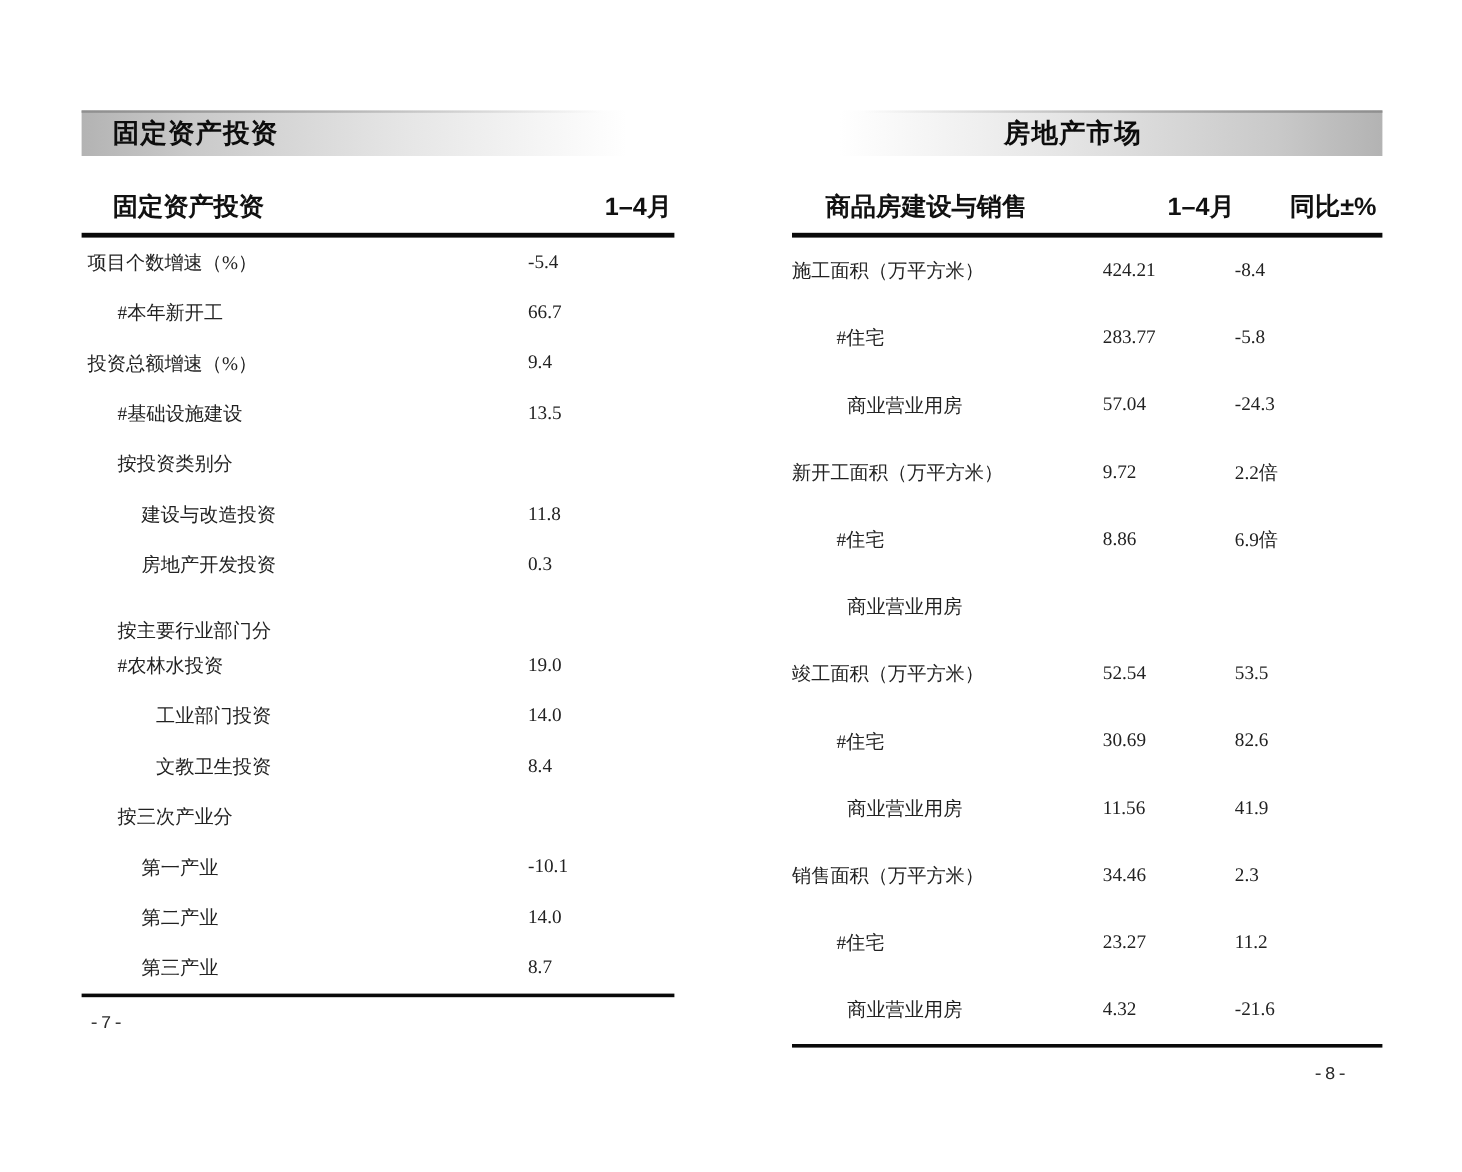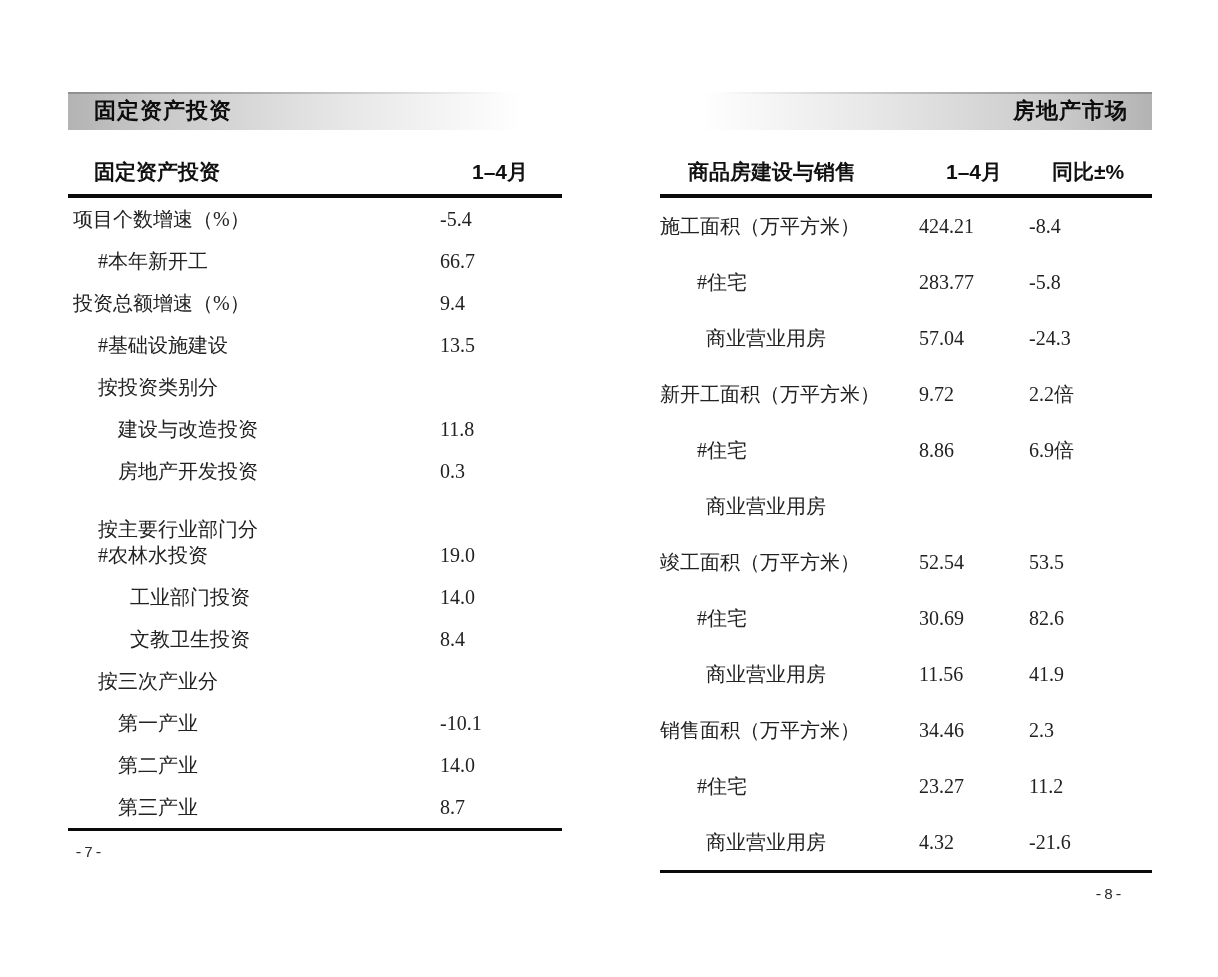--- a/index.html
+++ b/index.html
@@ -32,21 +32,21 @@
   .banner-left {
     background: linear-gradient(to right, #b3b3b3 0%, #c9c9c9 18%, #e6e6e6 55%, #ffffff 92%);
     padding-left: 26px;
   }
   .banner-left::before {
     content: ""; position: absolute; left: 0; top: 0; height: 2px; width: 100%;
     background: linear-gradient(to right, #8f8f8f, rgba(143,143,143,0) 88%);
   }
   .banner-right {
     background: linear-gradient(to left, #b3b3b3 0%, #c9c9c9 18%, #e6e6e6 55%, #ffffff 92%);
-    justify-content: flex-end;
+    justify-content: center;
     padding-right: 24px;
   }
   .banner-right::before {
     content: ""; position: absolute; right: 0; top: 0; height: 2px; width: 100%;
     background: linear-gradient(to left, #8f8f8f, rgba(143,143,143,0) 88%);
   }
 
   
   .thead {
     margin-top: 22px;
@@ -56,28 +56,28 @@
     border-bottom: 4px solid #0a0a0a;
     padding-bottom: 8px;
     box-sizing: content-box;
     font-family: "Liberation Sans", "DejaVu Sans", sans-serif;
     font-weight: bold;
     font-size: 21px;
     color: #111;
   }
   .page-left  .thead { grid-template-columns: 1fr 120px; padding-left: 26px; padding-right: 2px; }
   .page-right .thead { grid-template-columns: 1fr 110px 118px; padding-left: 28px; padding-right: 5px; }
-  .th-val { text-align: center; }
+  .th-val { text-align: right; }
 
   
   .tbody { border-bottom: 3px solid #0a0a0a; }
   .row {
     display: grid;
     align-items: center;
-    font-size: 20px;
+    font-size: 16px;
     color: #222;
   }
   .page-left  .row { grid-template-columns: 1fr 120px; height: 42px; padding-left: 5px; padding-right: 2px; }
   .page-right .row { grid-template-columns: 1fr 110px 118px; height: 56px; padding-left: 0px; padding-right: 5px; }
   .cell-label { white-space: nowrap; }
   .cell-val { text-align: left; font-variant-numeric: tabular-nums; }
 
   
   .pagenum {
     margin-top: 14px;

